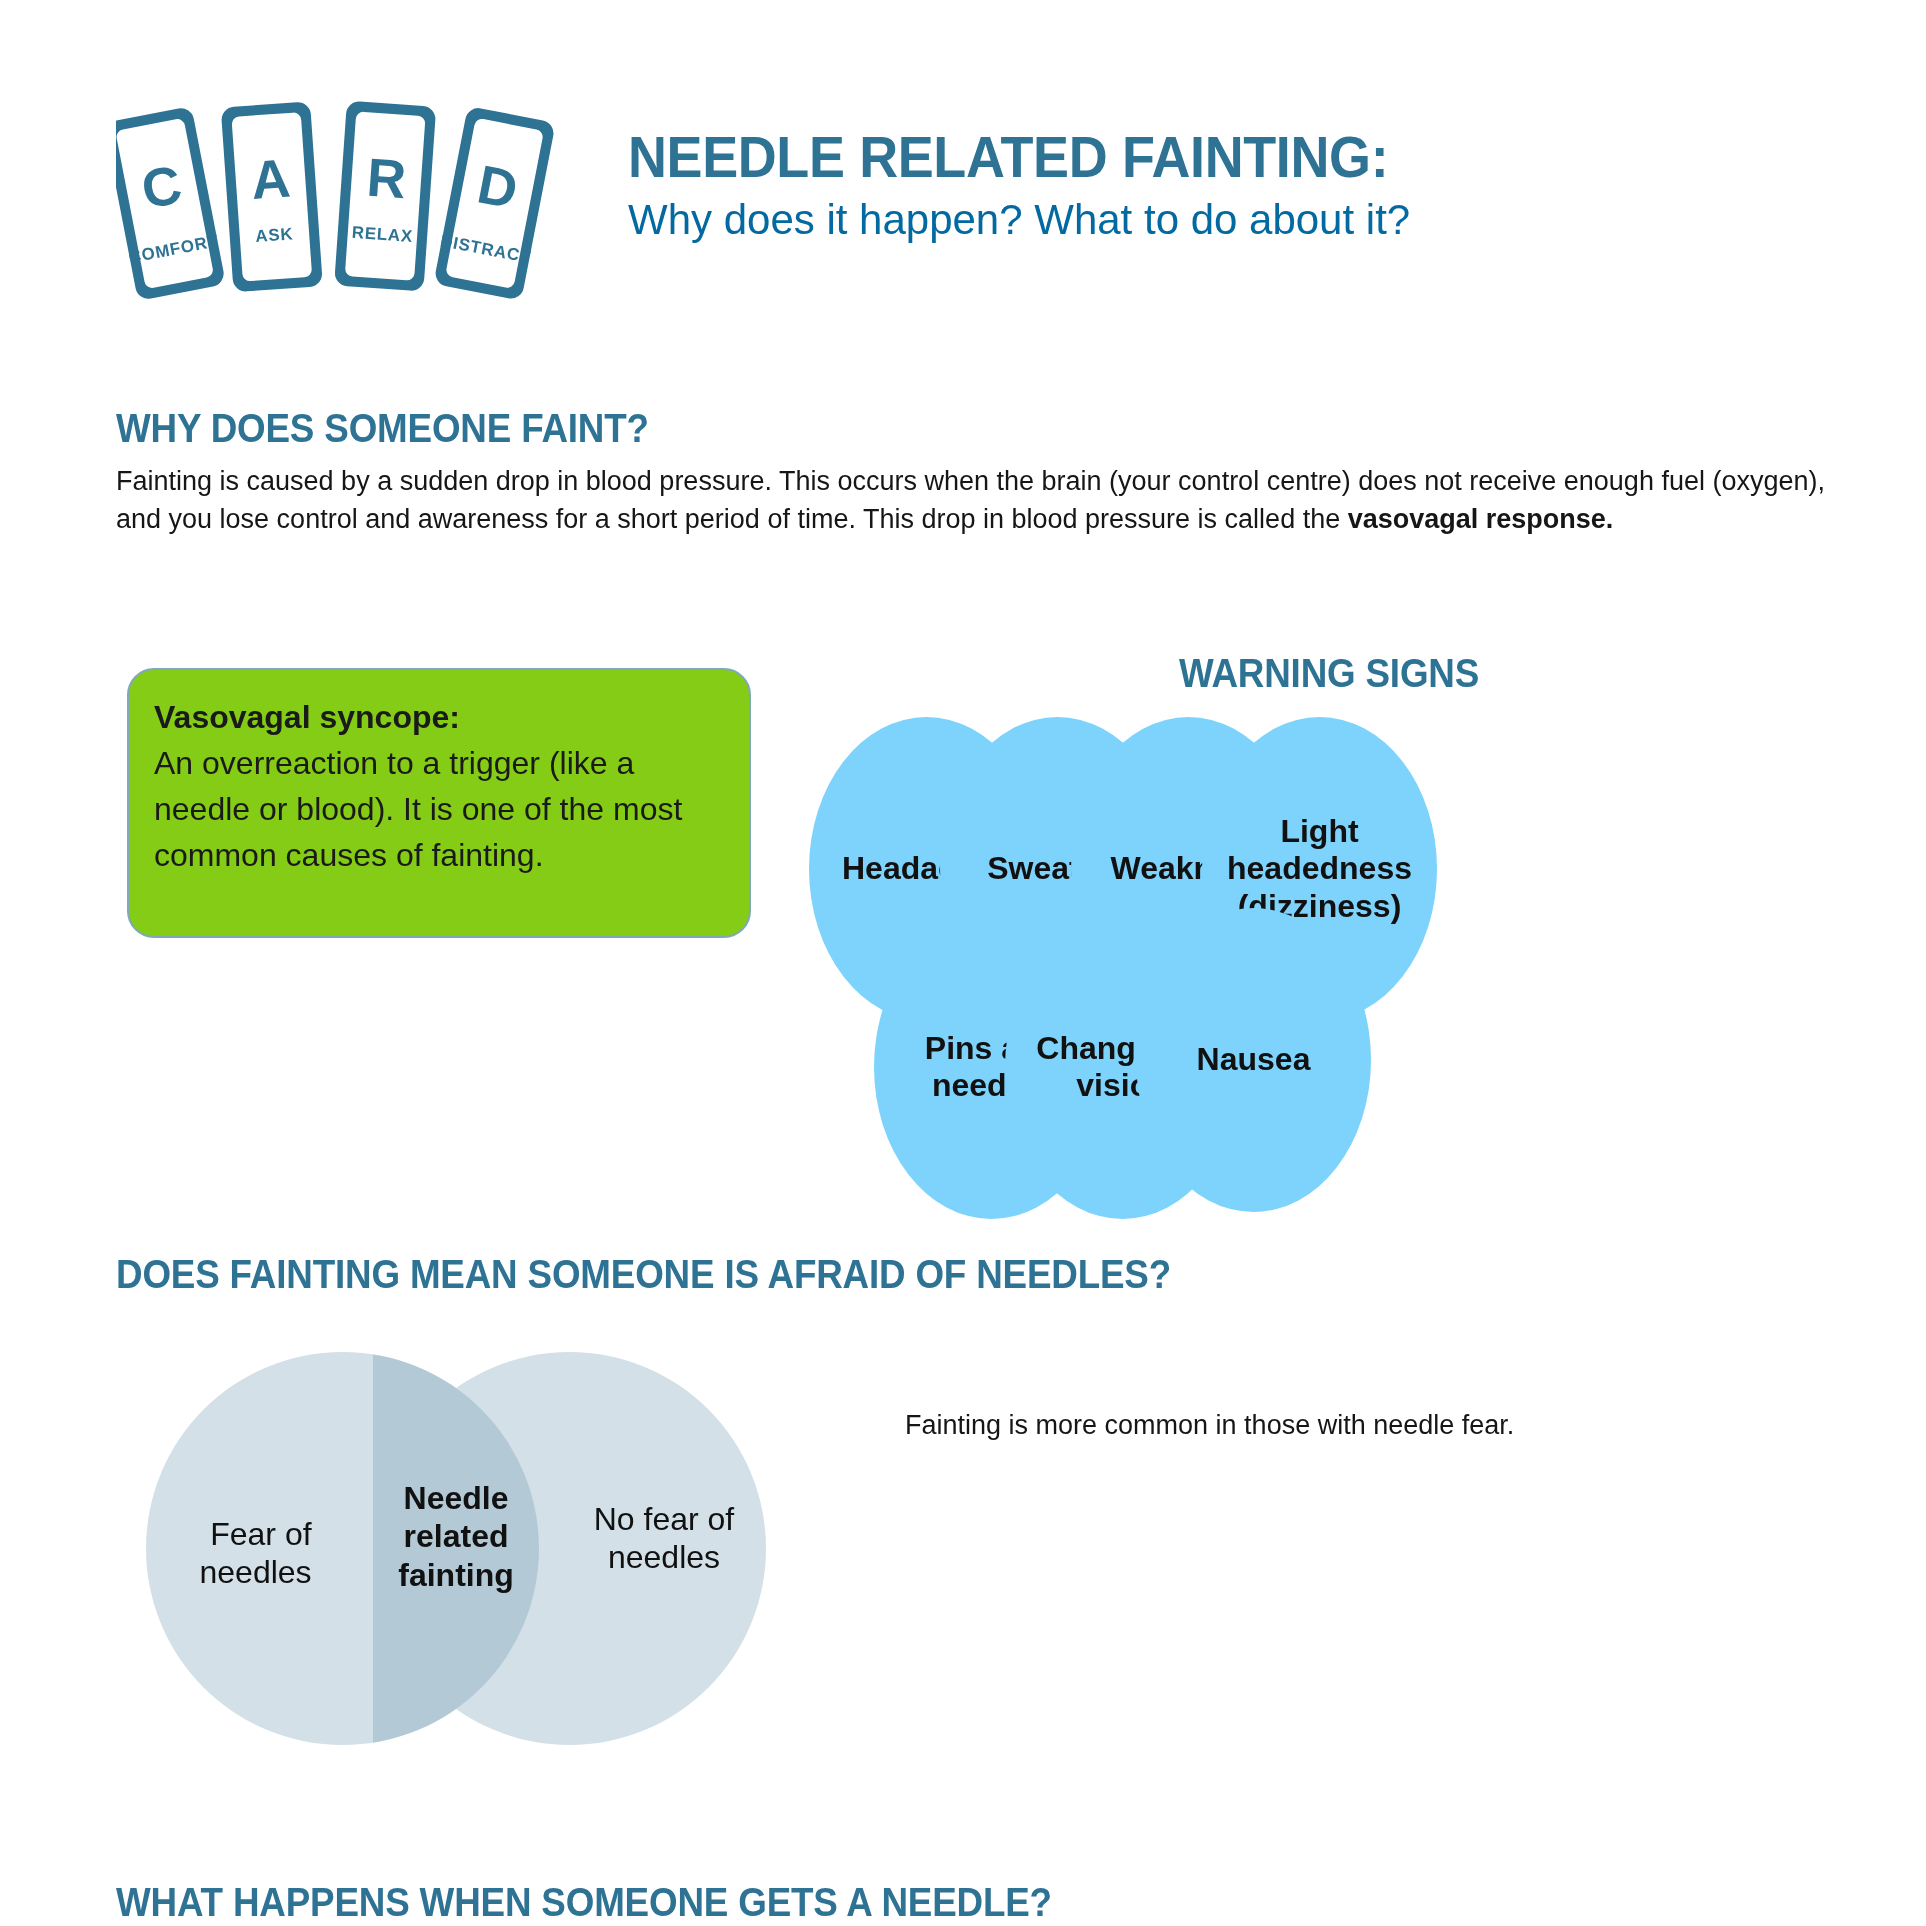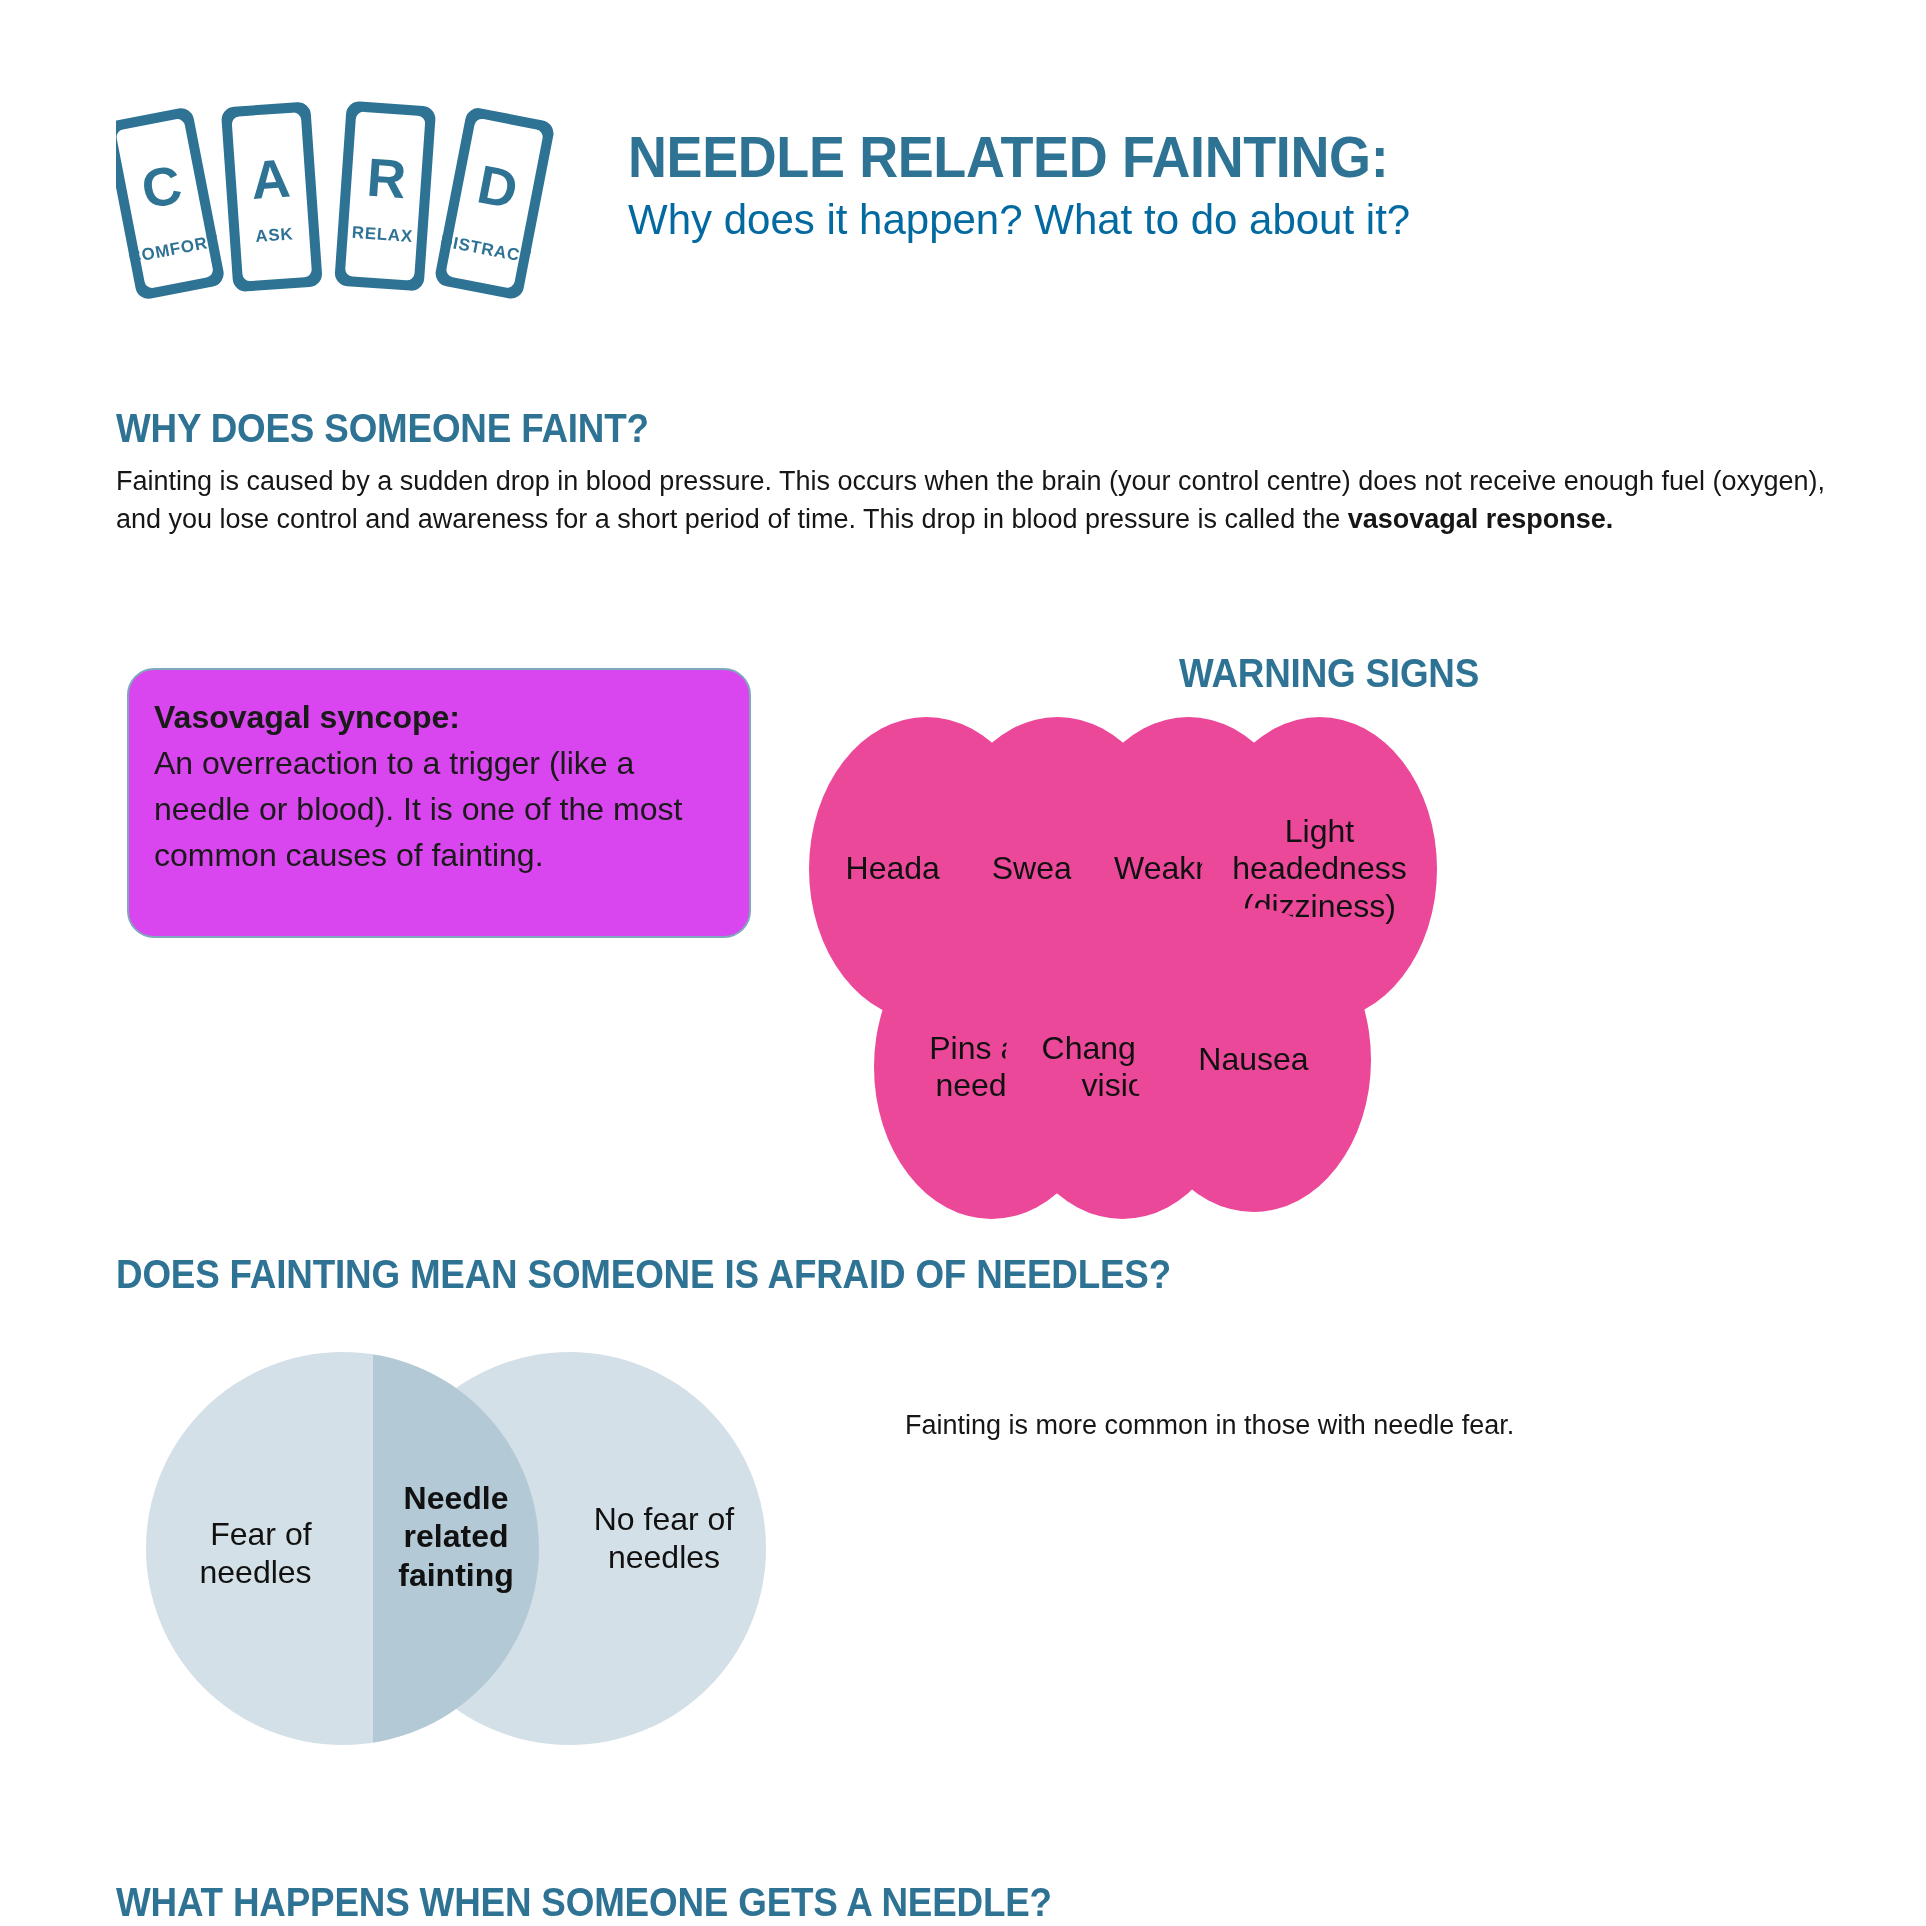--- a/index.html
+++ b/index.html
@@ -35,32 +35,32 @@
   }
   .sec-head.centered{transform:scaleX(0.92) translateX(-50%);transform-origin:left center;}
 
   
   .para{position:absolute;font-size:27px;line-height:1.42;color:#161616;}
   .para b{font-weight:bold;}
 
   
   .vvbox{
     position:absolute;left:127px;top:668px;width:624px;height:270px;
-    border:2.7px solid #7fa8bd;border-radius:27px;background:#d946ef;
+    border:2.7px solid #7fa8bd;border-radius:27px;background:#84cc16;
     box-sizing:border-box;
   }
   .vvbox .inner{padding:24px 25px;font-size:32px;line-height:1.44;}
   .vvbox .ttl{font-weight:bold;}
 
   
   .bubbles{position:absolute;left:809px;top:713px;width:1040px;height:470px;}
   .bub{
-    position:absolute;background:#ec4899;border-radius:50%;
+    position:absolute;background:#7dd3fc;border-radius:50%;
     display:flex;align-items:center;justify-content:center;
-    text-align:center;font-size:32px;line-height:1.17;color:#111;
+    text-align:center;font-size:32px;line-height:1.17;color:#111;font-weight:bold;
   }
   .bub span{display:block;padding:0 5.4px;}
 
   
   .venn{position:absolute;left:146px;top:1329px;width:701px;height:462px;}
   .vcirc{position:absolute;width:393px;height:393px;border-radius:50%;
          background:#d4e0e7;top:23px;}
   .vcirc.l{left:0;}
   .vcirc.r{left:227px;}
   .vlens{

